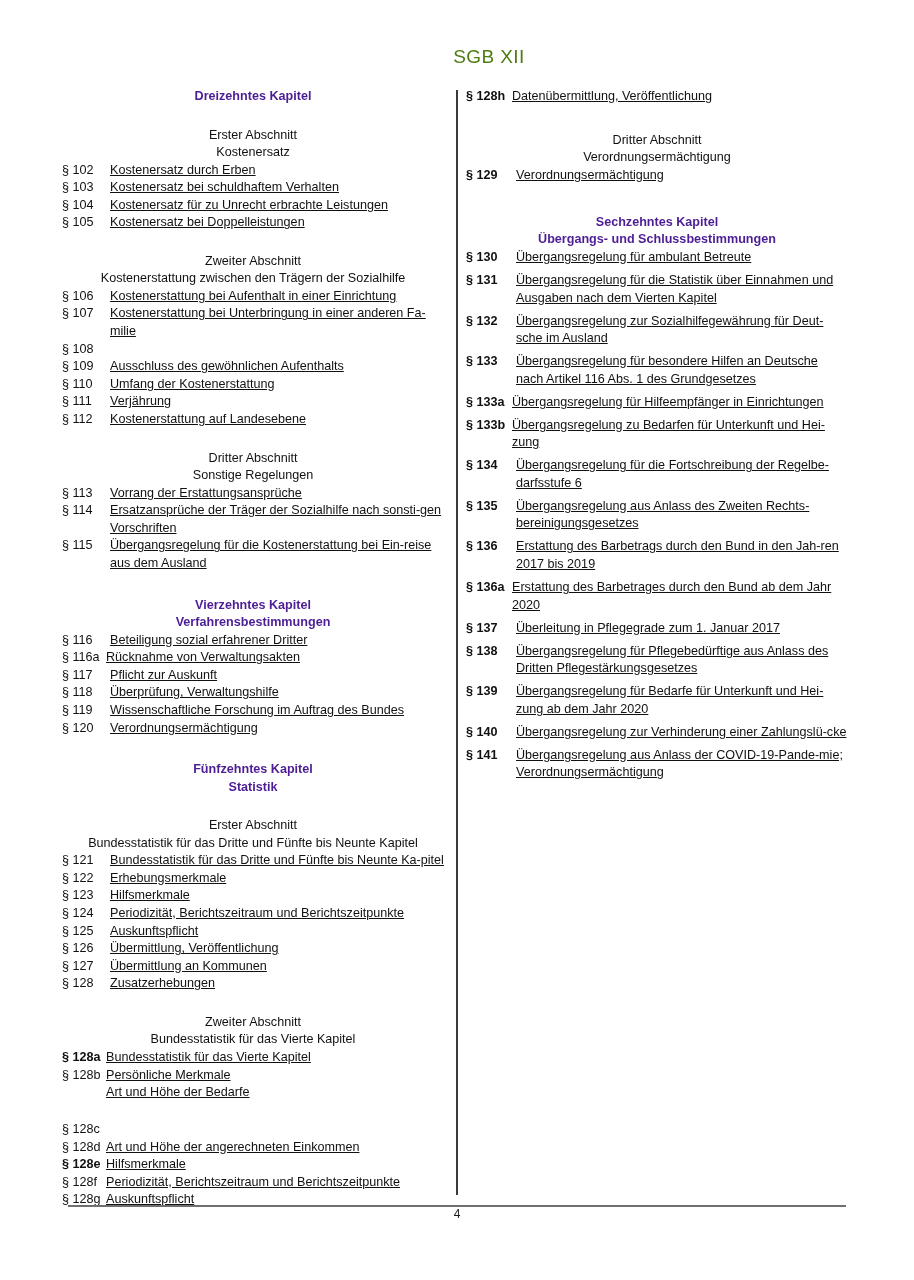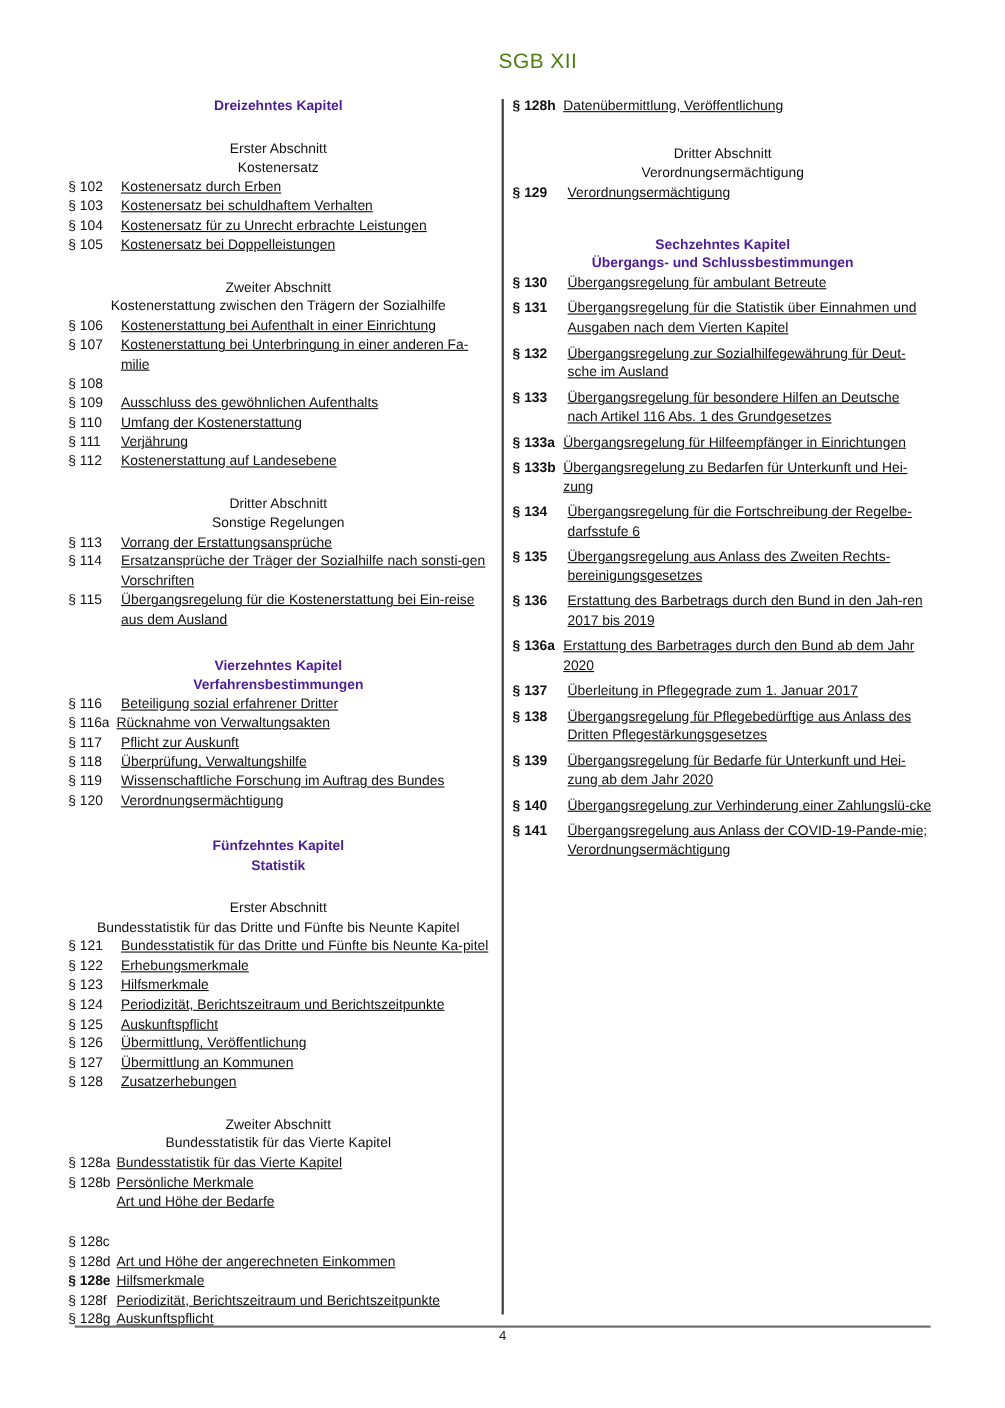--- a/index.html
+++ b/index.html
@@ -239,21 +239,21 @@
         <div class="num">§ 127</div>
         <div class="ttl">Übermittlung an Kommunen</div>
       </div>
       <div class="entry">
         <div class="num">§ 128</div>
         <div class="ttl">Zusatzerhebungen</div>
       </div>
       <div class="gap-before-section"></div>
       <div class="section-head"><span>Zweiter Abschnitt</span><span class="line2">Bundesstatistik für das Vierte Kapitel</span></div>
       <div class="entry">
-        <div class="num" style="width: 44px;">§ 128a</div>
+        <div class="num" style="width: 44px; font-weight: bold;">§ 128a</div>
         <div class="ttl">Bundesstatistik für das Vierte Kapitel</div>
       </div>
       <div class="entry">
         <div class="num" style="width: 44px;">§ 128b</div>
         <div class="ttl">Persönliche Merkmale</div>
       </div>
       <div class="entry">
         <div class="num" style="width: 44px; margin-top: 37px;">§ 128c</div>
         <div class="ttl">Art und Höhe der Bedarfe</div>
       </div>

